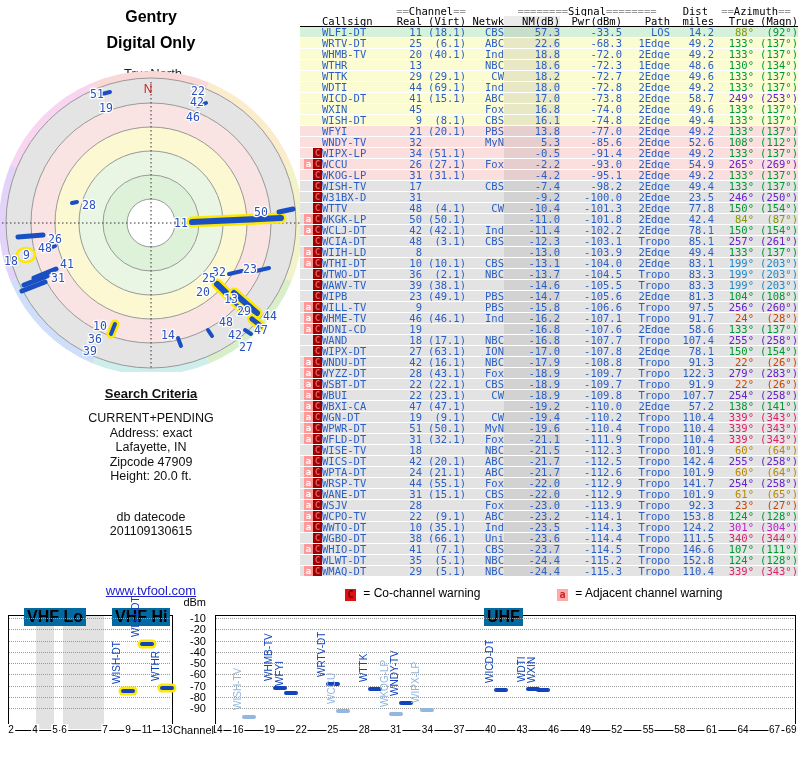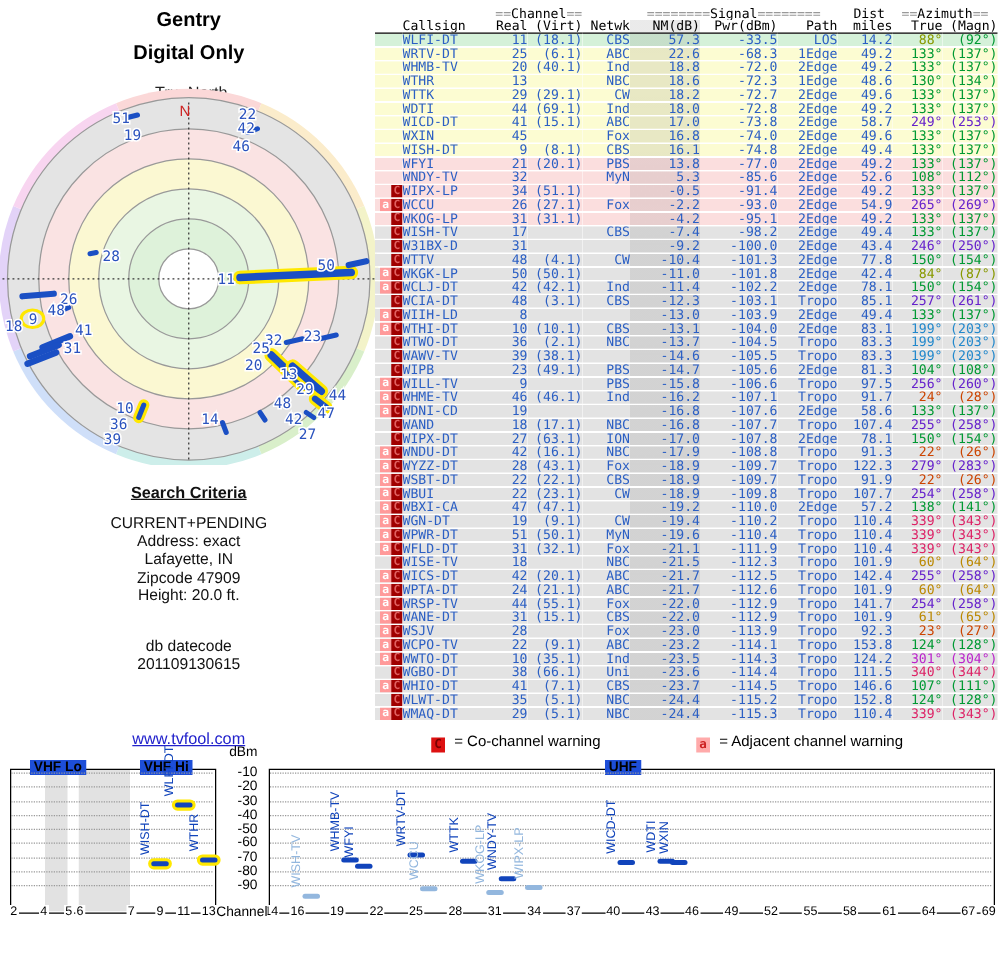--- a/index.html
+++ b/index.html
@@ -33,21 +33,21 @@
   td.c-mi{padding-right:4px;}
   tr.band-g td{background:#d5f1d9;} tr.band-y td{background:#fcfcd2;}
   tr.band-p td{background:#fbdede;} tr.band-x td{background:#e3e3e3;}
   tr td.c-nm{background-image:linear-gradient(rgba(110,110,110,.14),rgba(110,110,110,.14));}
   .cbox,.abox{display:inline-block;width:9px;height:10px;font:bold 9px/10px "DejaVu Sans Mono",monospace;text-align:center;vertical-align:top;}
   .cbox{background:#a00000;color:#e06060;}
   .abox{background:#ff9a9a;color:#fff;}
   
   #chart{left:0;top:584px;width:800px;height:156px;padding-left:37px;}
   .panel{position:absolute;border:1px solid #000;}
-  .ptitle{position:absolute;background:#1d4ed8;font-size:11px;font-weight:bold;color:#000;padding:0 3px;white-space:nowrap;}
+  .ptitle{position:absolute;background:#0369a1;font-size:16px;font-weight:bold;color:#000;padding:0 3px;white-space:nowrap;}
   .grid{position:absolute;border-top:1px dotted #999;height:0;}
   .grayband{position:absolute;background:#e2e2e2;}
   .dbmtick{position:absolute;width:30px;text-align:right;font-size:11px;color:#000;}
   .chlab{position:absolute;background:#fff;font-size:10px;color:#000;padding:0 1px;transform:translateX(-50%);}
   .axiswordl{position:absolute;background:#fff;font-size:11px;color:#000;}
   .sbar{position:absolute;width:14px;height:4px;border-radius:2px;}
   .sbar.outlined{box-shadow:0 0 0 2.5px #ffe800;}
   .slab{position:absolute;white-space:nowrap;font-size:10px;transform:rotate(-90deg);transform-origin:left bottom;}
   .legenditem{position:absolute;font-size:12px;color:#000;white-space:nowrap;}
   .lgc{display:inline-block;width:11px;height:12px;background:#dd1111;color:#7a0000;font:bold 10px/12px "DejaVu Sans Mono",monospace;text-align:center;margin-right:4px;vertical-align:-1px;}
@@ -393,21 +393,21 @@
         </tr>
         <tr class="band-x">
           <td class="c-m"><span class="cbox">C</span></td>
           <td class="c-cs">W31BX-D</td>
           <td class="c-re">31</td>
           <td class="c-vi"></td>
           <td class="c-nw"></td>
           <td class="c-nm">-9.2</td>
           <td class="c-pw">-100.0</td>
           <td class="c-pa">2Edge</td>
-          <td class="c-mi">43.4</td>
+          <td class="c-mi">23.5</td>
           <td class="c-tr" style="color: rgb(102, 34, 204);">246°</td>
           <td class="c-mg" style="color: rgb(102, 34, 204);">(250°)</td>
         </tr>
         <tr class="band-x">
           <td class="c-m"><span class="cbox">C</span></td>
           <td class="c-cs">WTTV</td>
           <td class="c-re">48</td>
           <td class="c-vi">(4.1)</td>
           <td class="c-nw">CW</td>
           <td class="c-nm">-10.4</td>

